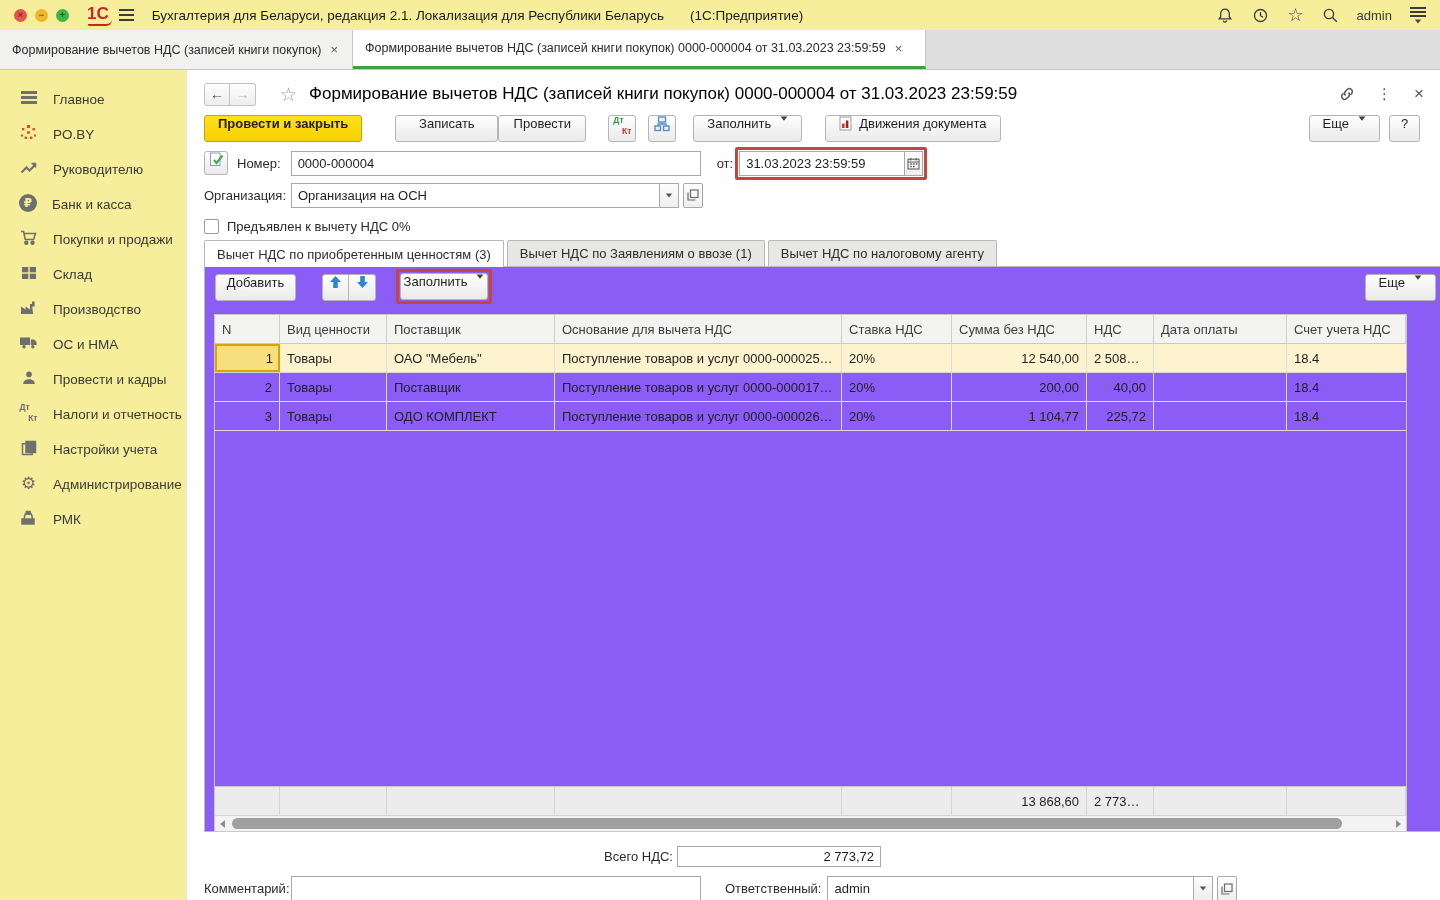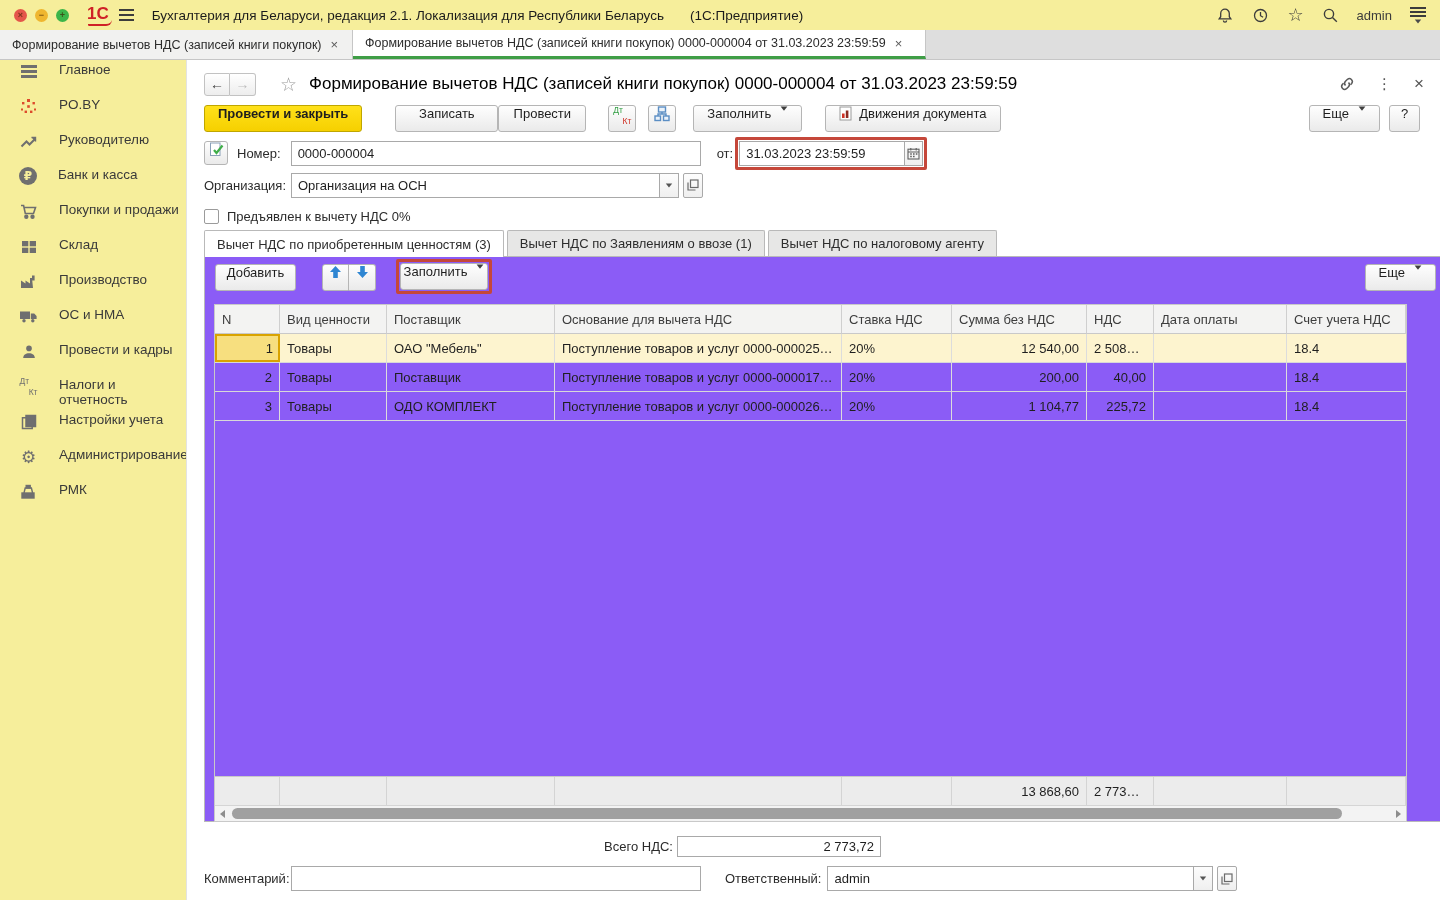--- a/index.html
+++ b/index.html
@@ -19,50 +19,50 @@
   .bars i{display:block;width:15px;height:2px;background:#3c3c3c}
   .tb-title{font-size:13.5px;color:#1b1b1b;margin-left:8px;white-space:nowrap}
   .tb-suffix{margin-left:16px}
   .tb-right{margin-left:auto;display:flex;align-items:center;gap:18px;color:#3c3c3c}
   .tb-right .glyph{font-size:16px;color:#3c3c3c;line-height:1}
   .user-name{font-size:13px}
   .menu-caret{display:inline-flex;flex-direction:column;align-items:center;gap:2px}
   .caret-down{width:0;height:0;border-left:4px solid transparent;border-right:4px solid transparent;border-top:5px solid #4a4a4a}
 
   
-  .tabbar{height:30px;background:#dedede;display:flex;border-bottom:1px solid #c6c6c6}
+  .tabbar{height:40px;background:#dedede;display:flex;border-bottom:1px solid #c6c6c6}
   .wtab{display:flex;align-items:center;padding:0 12px;font-size:12.5px;color:#2c2c2c;background:#f1f1f0;border-right:1px solid #c6c6c6;gap:9px;white-space:nowrap;overflow:hidden}
   .wtab .x{color:#5a5a5a;font-size:13px}
   .wtab.active{background:#fff;border-bottom:3px solid #3f9e46;padding-bottom:0}
 
   
   .layout{display:flex;height:840px}
   .sidebar{width:186px;background:#f6ee9b;flex:none;padding-top:2px}
-  .side-item{display:flex;align-items:flex-start;gap:21px;height:35px;padding-left:19px;color:#3a3a3a;font-size:13.5px;cursor:default}
+  .side-item{display:flex;align-items:flex-end;gap:15px;height:35px;padding-left:19px;color:#3a3a3a;font-size:13.5px;cursor:default}
   .side-icon{width:19px;height:19px;flex:none;display:flex;align-items:center;justify-content:center;color:#6f6f6f}
   .main{flex:1;position:relative;background:#fff;border-left:1px solid #e3e3e3}
 
   
   .doc-header{position:absolute;top:11px;left:17px;right:16px;height:26px;display:flex;align-items:center}
   .navbtn{width:26px;height:23px;border:1px solid #c2c2c2;background:linear-gradient(#fff,#ededed);display:flex;align-items:center;justify-content:center;font-size:14px;color:#3f3f3f}
   .navbtn.first{border-radius:3px 0 0 3px}
   .navbtn.last{border-radius:0 3px 3px 0;border-left:none;color:#bdbdbd}
   .fav-star{font-size:19px;color:#9a9a9a;margin-left:24px}
   .doc-title{font-size:17px;color:#000;margin-left:12px;white-space:nowrap}
   .dh-right{margin-left:auto;display:flex;align-items:center;gap:22px;color:#555}
   .dh-right .glyph{font-size:15px}
 
   
   .btn{display:inline-flex;align-items:flex-start;justify-content:center;gap:7px;height:27px;padding:0 13px;border:1px solid #b5b5b5;border-radius:3px;background:linear-gradient(#fefefe,#eaeaea);font-size:13px;color:#1e1e1e;white-space:nowrap;cursor:default}
   .btn.primary{background:linear-gradient(#ffe11a,#f6d000);border-color:#bfa600;font-weight:bold}
   .btn .caret-down{border-top-color:#3f3f3f;margin-left:2px;transform:scale(.85)}
   .iconbtn{width:28px;padding:0}
   .toolbar{position:absolute;top:45px;left:17px;display:flex;align-items:center}
   .tb-right-btns{position:absolute;top:45px;right:20px;display:flex;gap:9px}
-  .dtkt{position:relative;width:18px;height:19px;font-size:8.5px;font-weight:normal;line-height:1}
+  .dtkt{position:relative;width:18px;height:19px;font-size:8.5px;font-weight:bold;line-height:1}
   .dtkt .dt{position:absolute;top:0;left:0;color:#2f9e41}
   .dtkt .kt{position:absolute;bottom:0;right:0;color:#cf3327}
   .dtkt.gray .dt,.dtkt.gray .kt{color:#6f6f6f}
 
   
   .frow{position:absolute;display:flex;align-items:center}
   .flabel{color:#2b2b2b}
   .fieldbox{height:25px;border:1px solid #a9a9a9;background:#fff;display:flex;align-items:center}
   .fieldbox input{padding:0 6px}
   .seg{width:20px;height:100%;border-left:1px solid #a9a9a9;display:flex;align-items:center;justify-content:center;background:linear-gradient(#fdfdfd,#efefef)}

